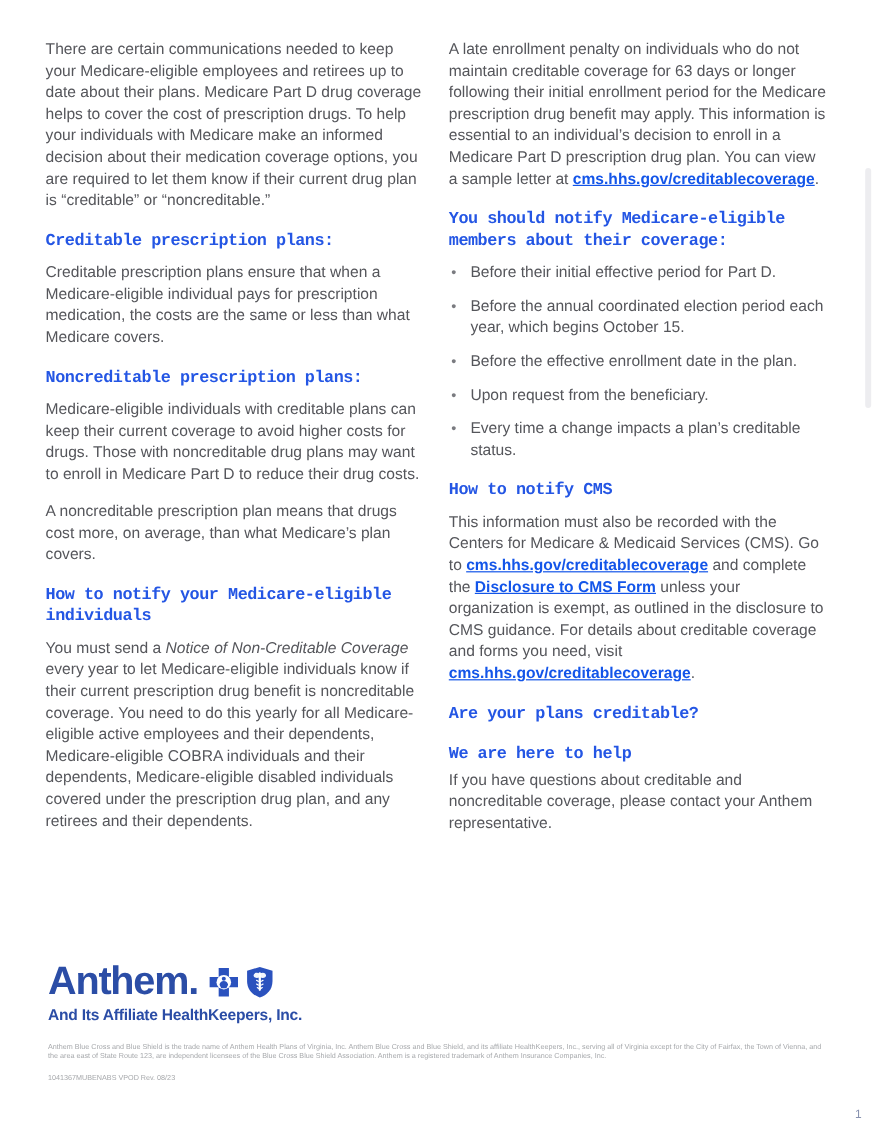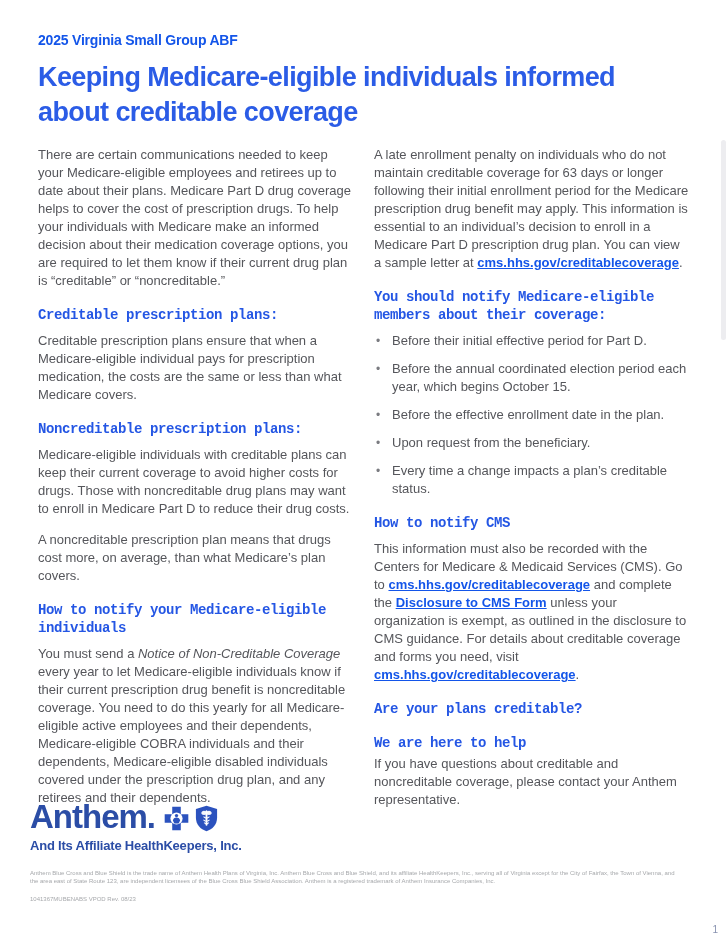--- a/index.html
+++ b/index.html
@@ -76,21 +76,21 @@
   ul.bullets li::before{
     content:"•";
     position:absolute;
     left:2px;
     top:0;
     color:#7a7b80;
     font-size:12px;
   }
   .footer{
     position:absolute;
-    left:30px;
+    left:40px;
     right:38px;
     top:800px;
   }
   .logo-row{
     display:flex;
     align-items:center;
     gap:8px;
   }
   .wordmark{
     color:#2B4DA6;
@@ -135,24 +135,20 @@
     height:200px;
     background:#ededf0;
     border-radius:3px;
   }
 </style>
 </head>
 <body>
 
 <div class="page">
 
-  <header>
-    <div class="eyebrow">2025 Virginia Small Group ABF</div>
-    <h1 class="title">Keeping Medicare-eligible individuals informed about creditable coverage</h1>
-  </header>
 
   <main class="columns">
 
     <section class="col">
       <p>There are certain communications needed to keep your Medicare-eligible employees and retirees up to date about their plans. Medicare Part D drug coverage helps to cover the cost of prescription drugs. To help your individuals with Medicare make an informed decision about their medication coverage options, you are required to let them know if their current drug plan is “creditable” or “noncreditable.”</p>
 
       <h2 class="h2">Creditable prescription plans:</h2>
       <p>Creditable prescription plans ensure that when a Medicare-eligible individual pays for prescription medication, the costs are the same or less than what Medicare covers.</p>
 
       <h2 class="h2">Noncreditable prescription plans:</h2>

